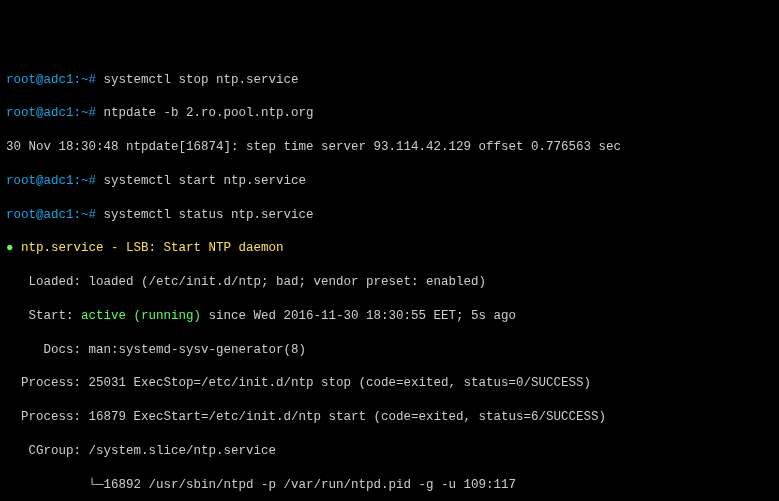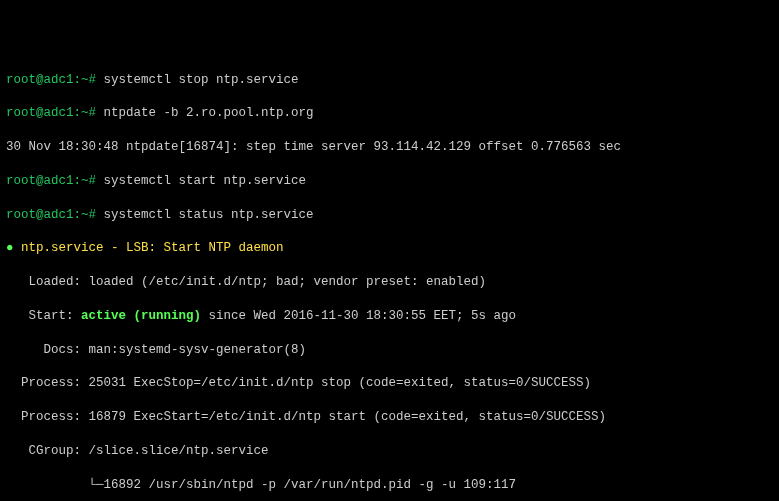--- a/index.html
+++ b/index.html
@@ -10,42 +10,42 @@
     font-family: "Consolas", "Courier New", monospace;
     font-size: 12.5px;
     line-height: 1.35;
     width: 779px;
     height: 501px;
     box-sizing: border-box;
     white-space: pre;
     overflow: hidden;
   }
   .white { color: #fde047; }
-  .greenbold { color: #55ff55; font-weight: bold; }
+  .greenbold { color: #55ff55; font-weight: normal; }
   .bullet-green { color: #55ff55; }
   .line { display: block; }
-  .root { color: #22c55e; margin-top: 41px; }
+  .root { color: #0ea5e9; margin-top: 41px; }
 </style>
 </head>
 <body>
 
 
 
 <span class="line"><span class="root">root@adc1:~#</span> <span>systemctl stop ntp.service</span></span>
 <span class="line"><span class="root">root@adc1:~#</span> <span>ntpdate -b 2.ro.pool.ntp.org</span></span>
 <span class="line">30 Nov 18:30:48 ntpdate[16874]: step time server 93.114.42.129 offset 0.776563 sec</span>
 <span class="line"><span class="root">root@adc1:~#</span> <span>systemctl start ntp.service</span></span>
 <span class="line"><span class="root">root@adc1:~#</span> <span>systemctl status ntp.service</span></span>
 <span class="line"><span class="bullet-green">●</span> <span class="white">ntp.service - LSB: Start NTP daemon</span></span>
 <span class="line">   Loaded: loaded (/etc/init.d/ntp; bad; vendor preset: enabled)</span>
 <span class="line"><span>   Start: </span><span class="greenbold">active (running)</span><span> since Wed 2016-11-30 18:30:55 EET; 5s ago</span></span>
 <span class="line">     Docs: man:systemd-sysv-generator(8)</span>
 <span class="line">  Process: 25031 ExecStop=/etc/init.d/ntp stop (code=exited, status=0/SUCCESS)</span>
-<span class="line">  Process: 16879 ExecStart=/etc/init.d/ntp start (code=exited, status=0/SUCCESS)</span>
-<span class="line">   CGroup: /slice.slice/ntp.service</span>
+<span class="line">  Process: 16879 ExecStart=/etc/init.d/ntp start (code=exited, status=6/SUCCESS)</span>
+<span class="line">   CGroup: /system.slice/ntp.service</span>
 <span class="line">           └─16892 /usr/sbin/ntpd -p /var/run/ntpd.pid -g -u 109:117</span>
 
 
 
 
 
 
 
 
 

